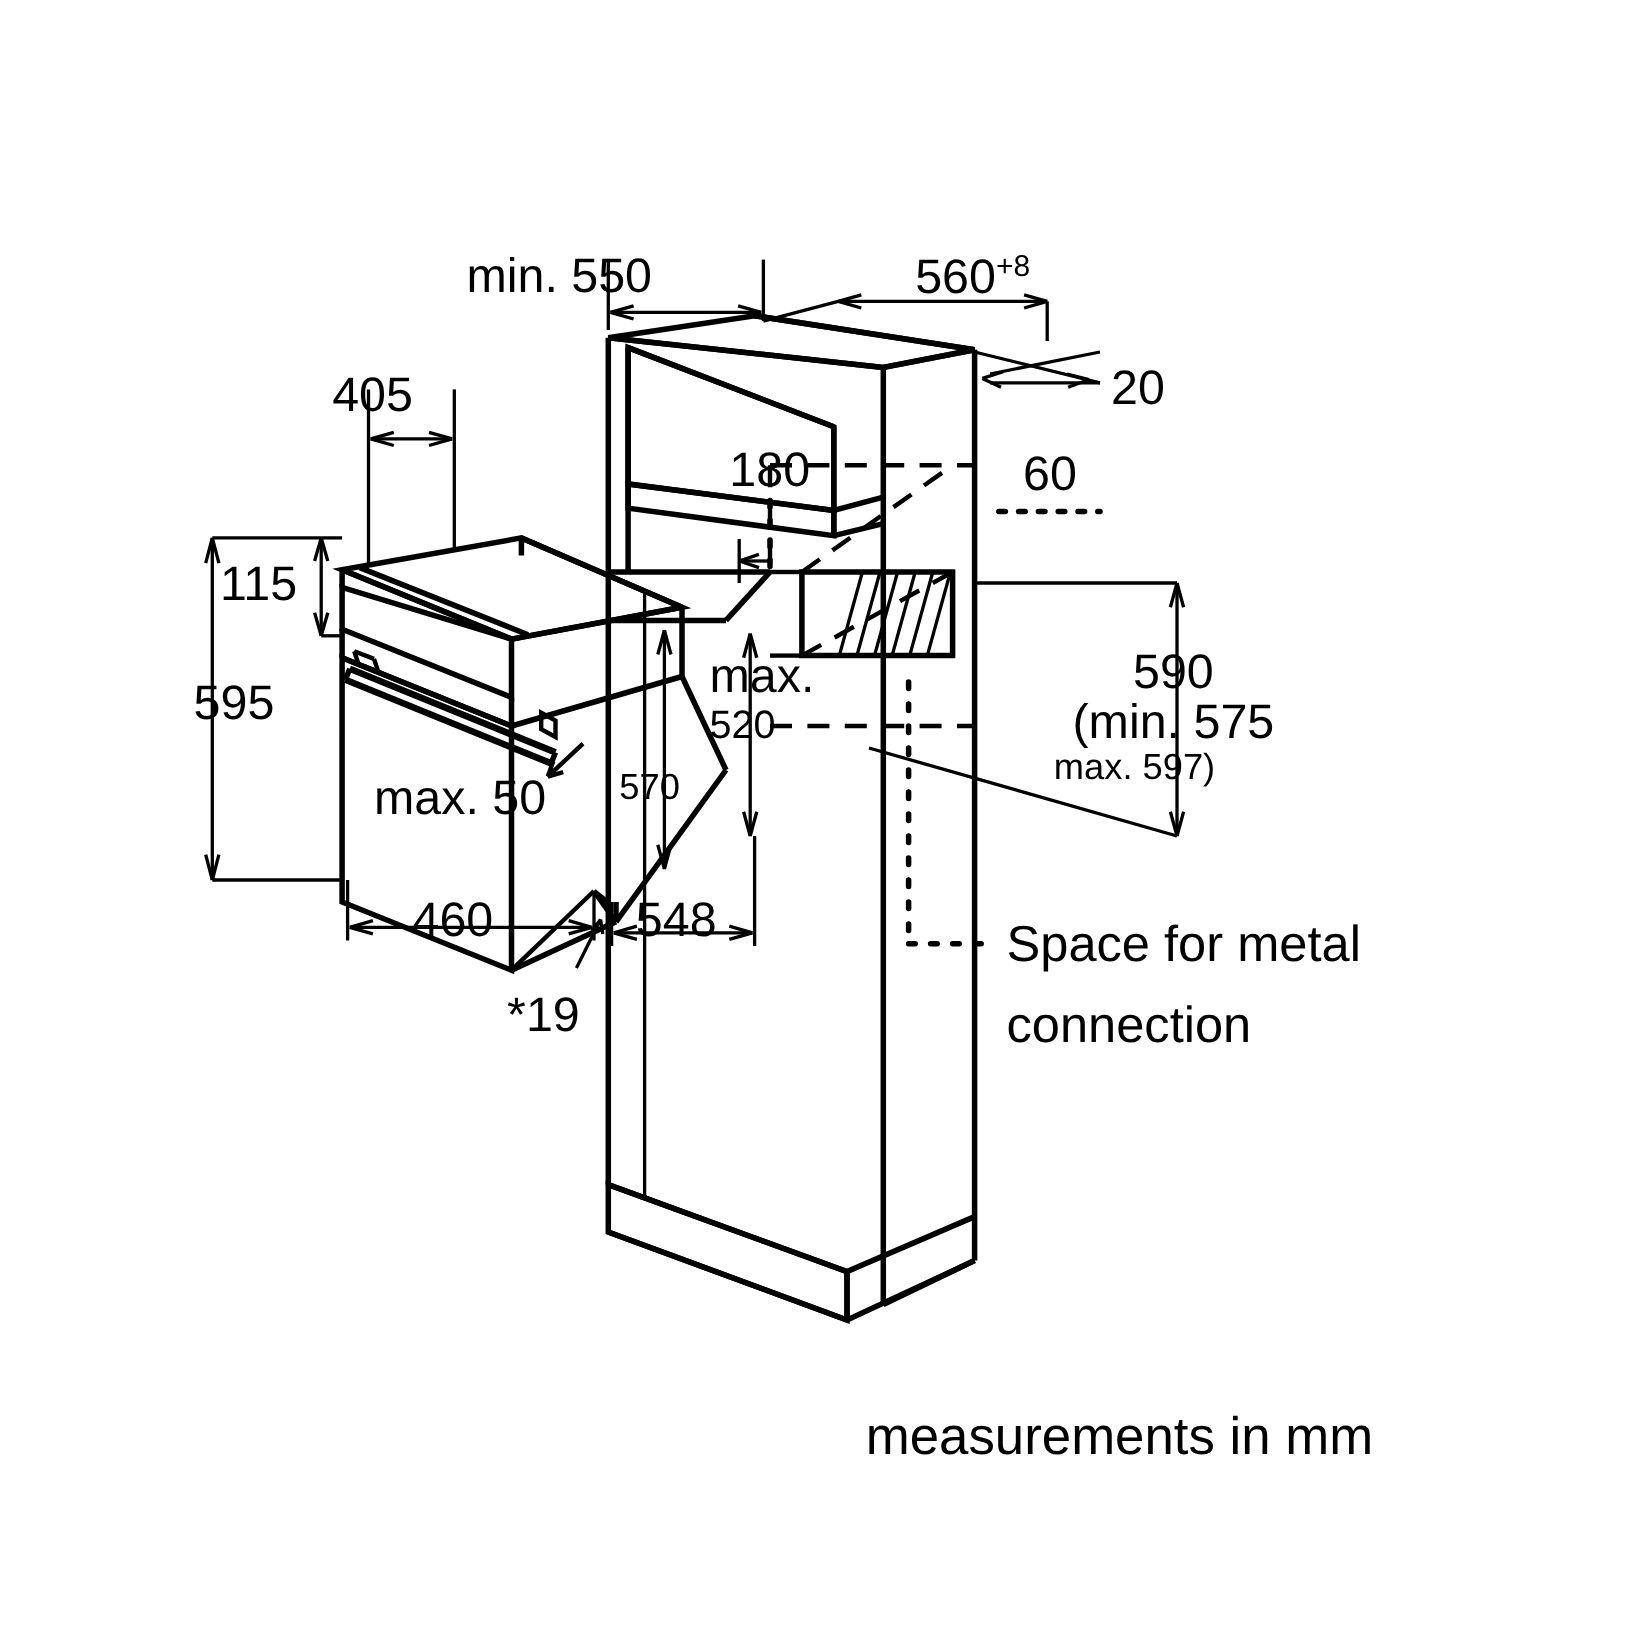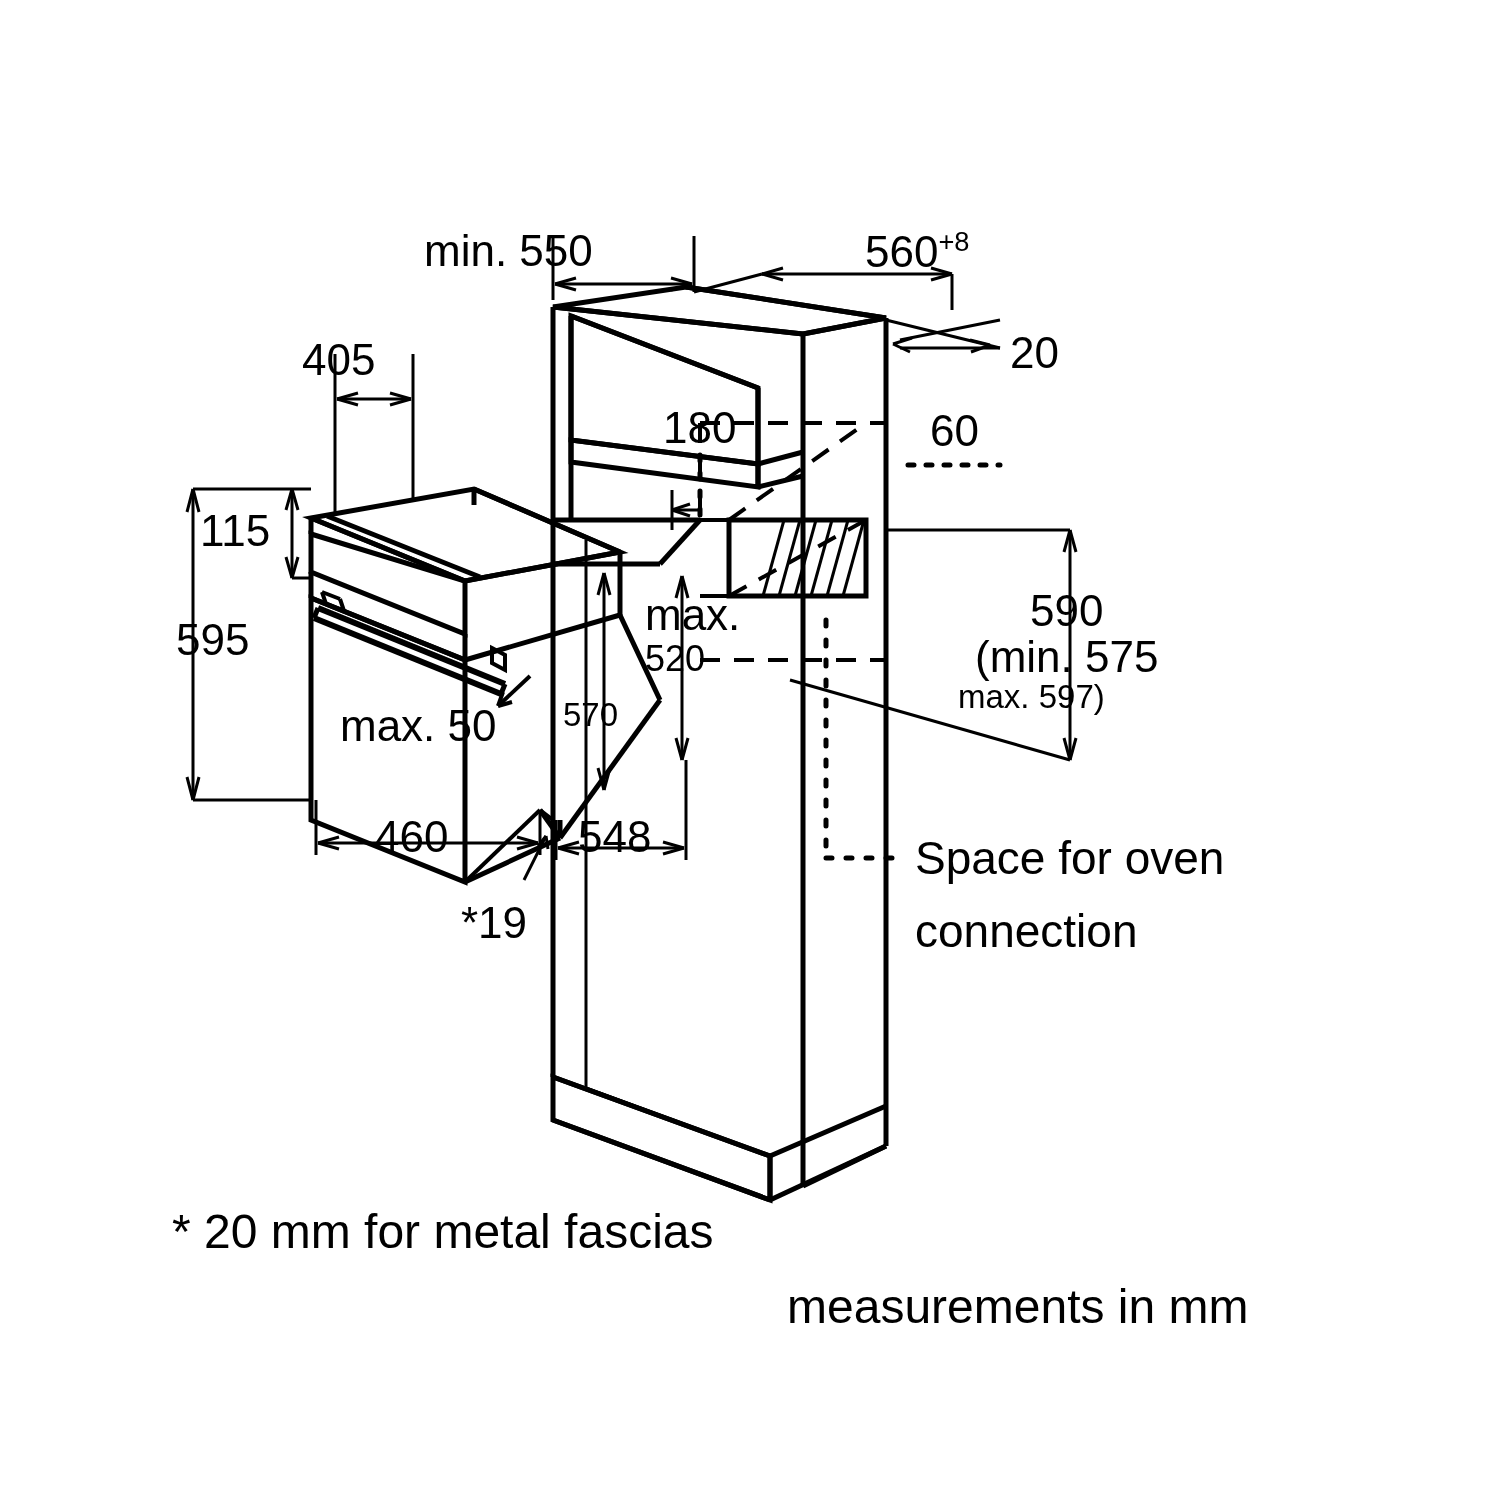--- a/index.html
+++ b/index.html
@@ -227,21 +227,21 @@
         <g stroke-dasharray="6 14" stroke-width="5" stroke-linecap="round">
           <path d="M826 620 L826 858"></path>
           <path d="M826 858 L900 858"></path>
         </g>
       </g>
     </g>
   </svg>
 
   <div class="lbl" style="left:424px; top:228px; font-size:44px;">min. 550</div>
 
-  <div class="lbl" style="left:865px; top:228px; font-size:44px;"><span>560</span><span class="sup">+8</span></div>
+  <div class="lbl" style="left:832px; top:228px; font-size:44px;"><span>560</span><span class="sup">+8</span></div>
 
   <div class="lbl" style="left:1010px; top:330px; font-size:44px;">20</div>
 
   <div class="lbl" style="left:930px; top:408px; font-size:44px;">60</div>
 
   <div class="lbl" style="left:663px; top:405px; font-size:44px;">180</div>
 
   <div class="lbl" style="left:302px; top:337px; font-size:44px;">405</div>
 
   <div class="lbl" style="left:200px; top:508px; font-size:44px;">115</div>
@@ -258,20 +258,19 @@
   <div class="lbl" style="left:375px; top:814px; font-size:44px;">460</div>
 
   <div class="lbl" style="left:578px; top:814px; font-size:44px;">548</div>
 
   <div class="lbl" style="left:461px; top:900px; font-size:44px;">*19</div>
 
   <div class="lbl" style="left:1030px; top:588px; font-size:44px;">590</div>
   <div class="lbl" style="left:958px; top:634px; font-size:44px;margin-left:17px;">(min. 575</div>
   <div class="lbl" style="left:958px; top:680px; font-size:33px;">max. 597)</div>
 
-  <div class="note" style="left:915px; top:833px; font-size:46px;">Space for oven</div>
+  <div class="note" style="left:915px; top:833px; font-size:46px;">Space for metal</div>
   <div class="note" style="left:915px; top:888px; font-size:46px;margin-top:18px;">connection</div>
 
-  <div class="note" style="left:172px; top:1205px; font-size:48px;">* 20 mm for metal fascias</div>
 
   <div class="note" style="left:787px; top:1280px; font-size:48px;">measurements in mm</div>
 
 </div>
 
 </body></html>

